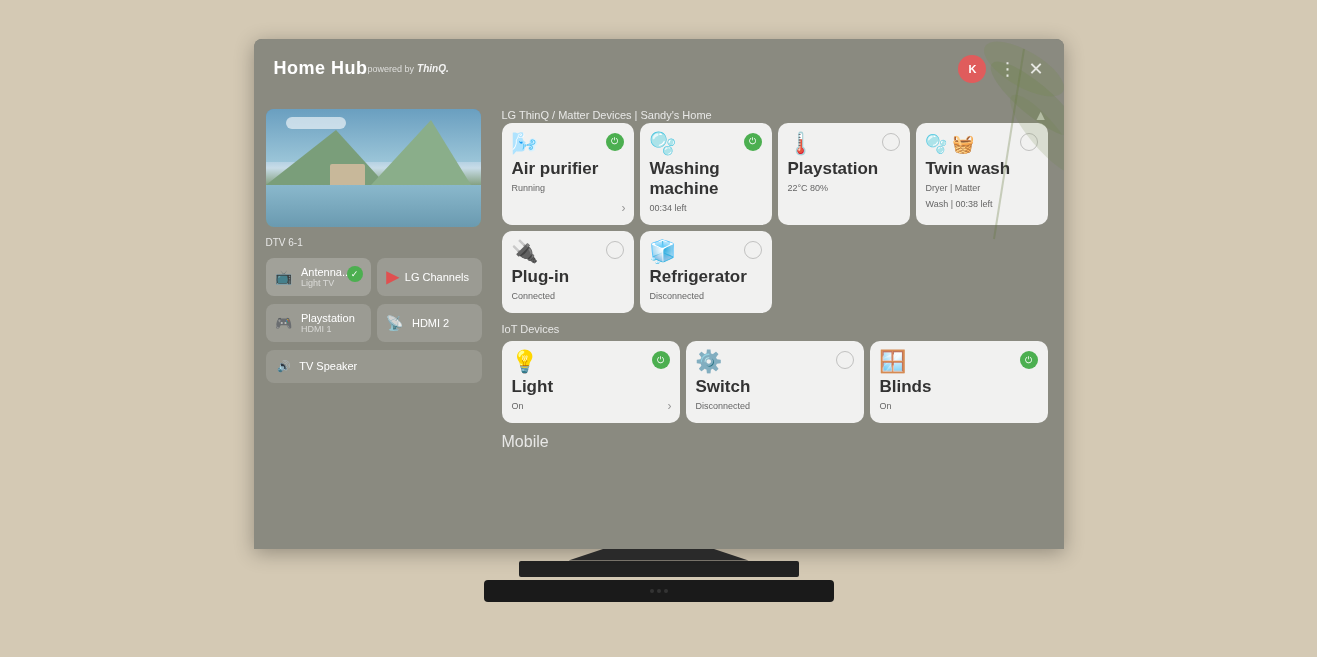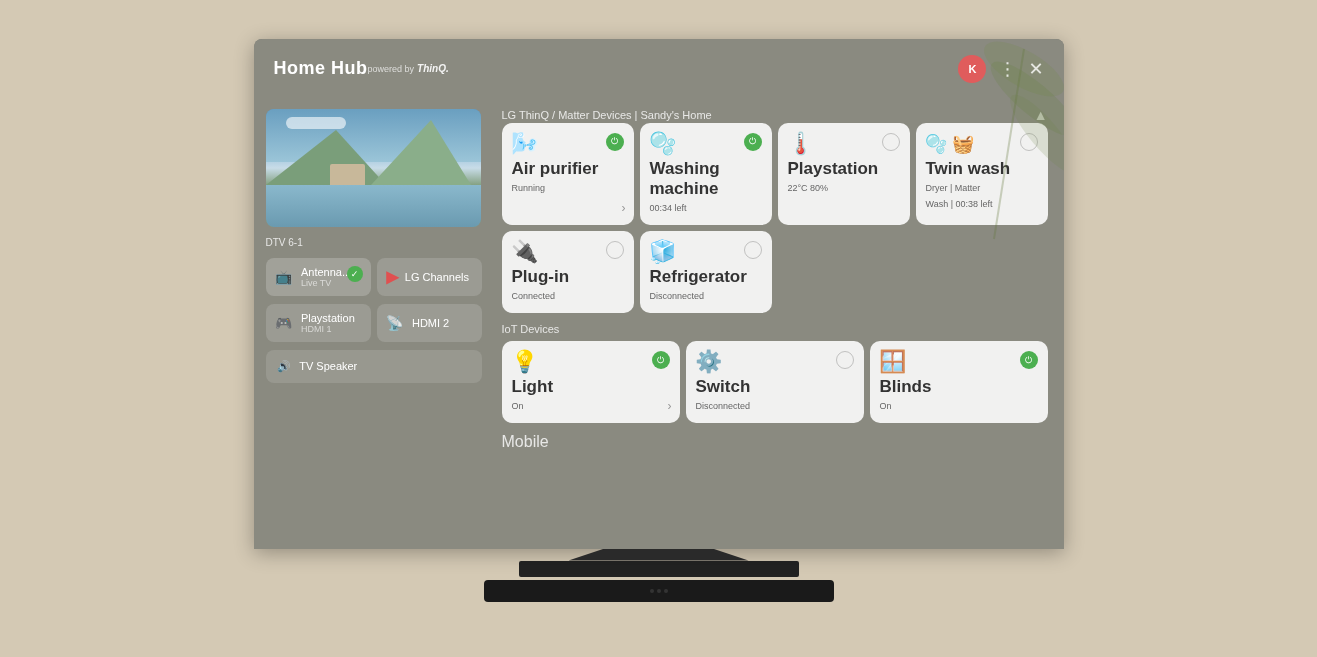--- a/index.html
+++ b/index.html
@@ -543,21 +543,21 @@
             <div class="scene-water"></div>
           </div>
         </div>
         <span class="dtv-label">DTV 6-1</span>
 
         <div class="sources-row">
           <div class="source-btn active">
             <span class="source-icon">📺</span>
             <div class="source-info">
               <span class="source-name">Antenna...</span>
-              <span class="source-sub">Live TV</span>
+              <span class="source-sub">Light TV</span>
             </div>
             <div class="check-badge">✓</div>
           </div>
           <div class="lg-channels-btn">
             <span class="lg-icon">▶</span>
             <span class="source-name">LG Channels</span>
           </div>
         </div>
 
         <div class="sources-row">

